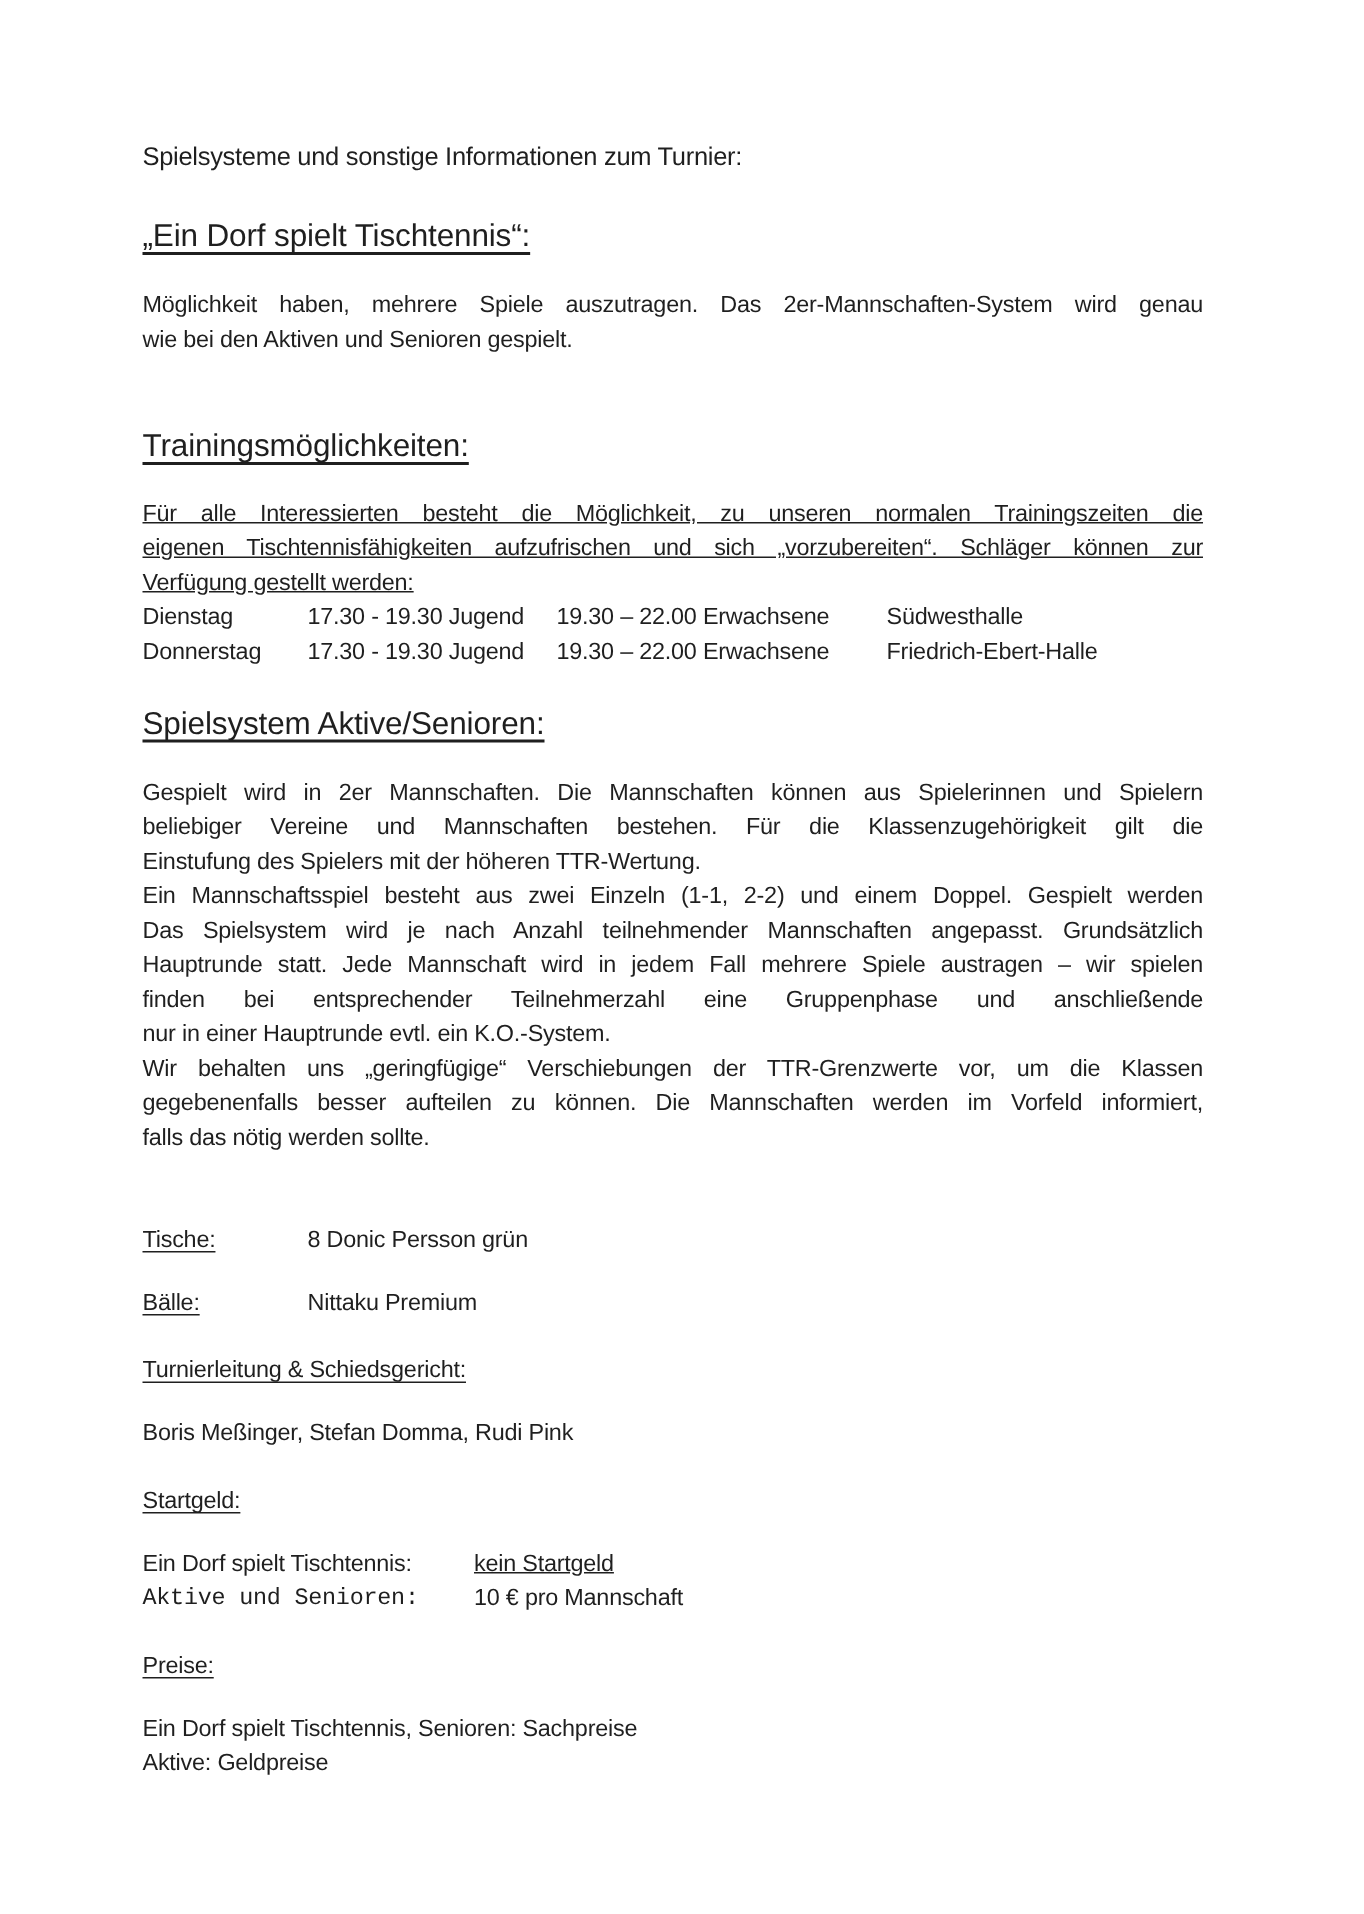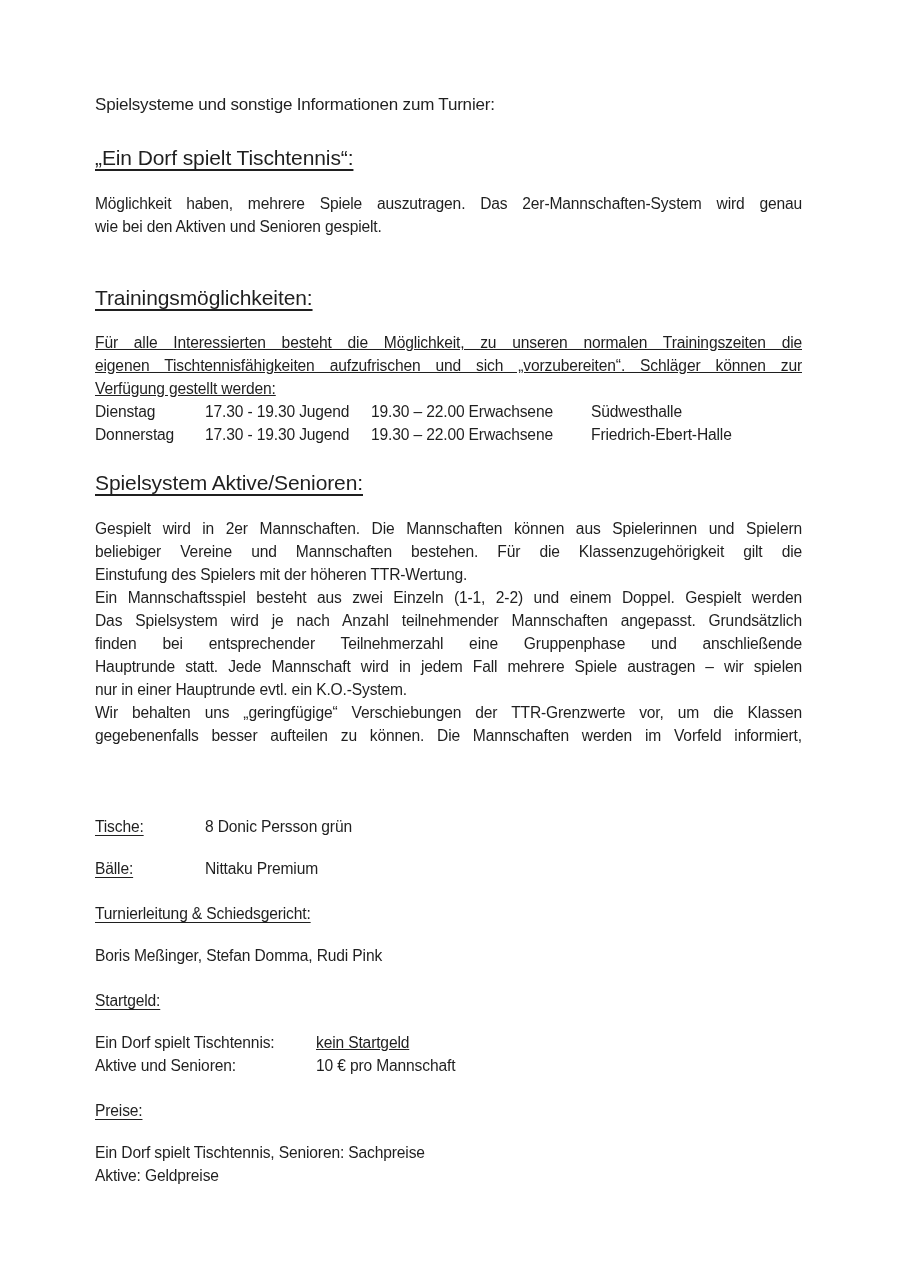--- a/index.html
+++ b/index.html
@@ -61,45 +61,46 @@
     <span class="col" style="left:496px;">Friedrich-Ebert-Halle</span>
   </div>
 
   <div class="h2" style="top:469px;">Spielsystem Aktive/Senioren:</div>
   <div class="para" style="top:517px;">
     <span class="line">Gespielt wird in 2er Mannschaften. Die Mannschaften können aus Spielerinnen und Spielern</span>
     <span class="line">beliebiger Vereine und Mannschaften bestehen. Für die Klassenzugehörigkeit gilt die</span>
     <span class="line last">Einstufung des Spielers mit der höheren TTR-Wertung.</span>
     <span class="line">Ein Mannschaftsspiel besteht aus zwei Einzeln (1-1, 2-2) und einem Doppel. Gespielt werden</span>
     <span class="line">Das Spielsystem wird je nach Anzahl teilnehmender Mannschaften angepasst. Grundsätzlich</span>
+    <span class="line">Hauptrunde statt. Jede Mannschaft wird in jedem Fall mehrere Spiele austragen – wir spielen</span>
     <span class="line">finden bei entsprechender Teilnehmerzahl eine Gruppenphase und anschließende</span>
-    <span class="line">Hauptrunde statt. Jede Mannschaft wird in jedem Fall mehrere Spiele austragen – wir spielen</span>
     <span class="line last">nur in einer Hauptrunde evtl. ein K.O.-System.</span>
     <span class="line">Wir behalten uns „geringfügige“ Verschiebungen der TTR-Grenzwerte vor, um die Klassen</span>
     <span class="line">gegebenenfalls besser aufteilen zu können. Die Mannschaften werden im Vorfeld informiert,</span>
+    <span class="line last">falls das nötig werden sollte.</span>
   </div>
 
   <div class="row" style="top:815px; width:500px;">
     <span class="col label-u" style="left:0;">Tische: </span>
     <span class="col" style="left:110px;">8 Donic Persson grün</span>
   </div>
   <div class="row" style="top:857px; width:500px;">
     <span class="col label-u" style="left:0;">Bälle:</span>
     <span class="col" style="left:110px;">Nittaku Premium</span>
   </div>
   <div class="row label-u" style="top:902px;">Turnierleitung &amp; Schiedsgericht:</div>
   <div class="row" style="top:944px;">Boris Meßinger, Stefan Domma, Rudi Pink</div>
 
   <div class="row label-u" style="top:989px;">Startgeld:</div>
   <div class="row" style="top:1031px; width:500px;">
     <span class="col" style="left:0;">Ein Dorf spielt Tischtennis:</span>
     <span class="col" style="left:221px;text-decoration:underline;">kein Startgeld</span>
   </div>
   <div class="row" style="top:1054px; width:500px;">
-    <span class="col" style="left:0;">Aktive und Senioren:</span>
+    <span class="col" style="left:0;font-family:Liberation Mono, monospace;">Aktive und Senioren:</span>
     <span class="col" style="left:221px;">10 € pro Mannschaft</span>
   </div>
 
   <div class="row label-u" style="top:1099px;">Preise:</div>
   <div class="row" style="top:1141px;">Ein Dorf spielt Tischtennis, Senioren: Sachpreise</div>
   <div class="row" style="top:1164px;">Aktive: Geldpreise</div>
 
 </div>
 
 </body></html>

